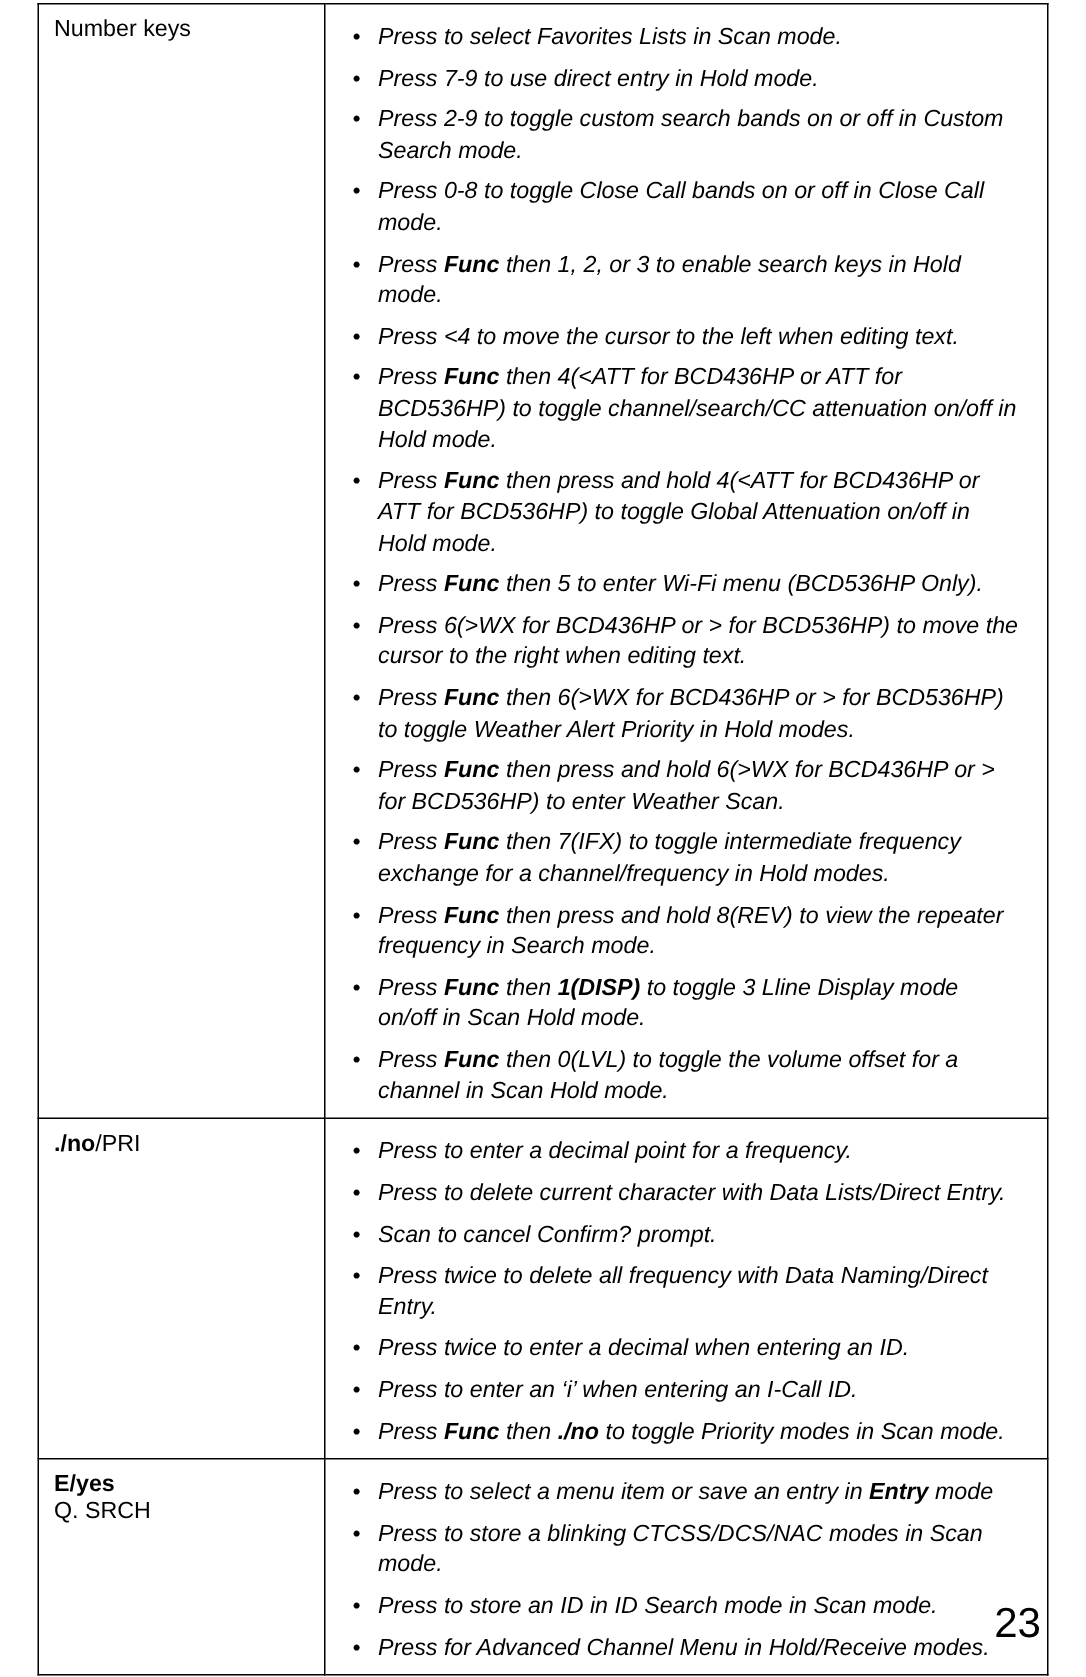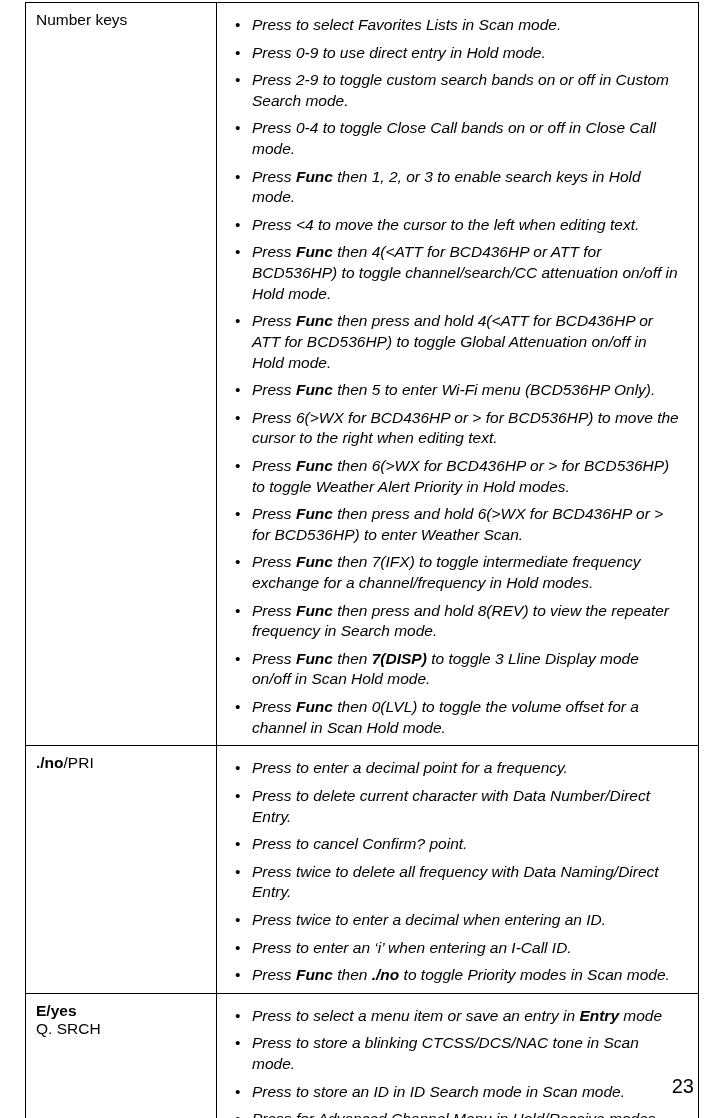--- a/index.html
+++ b/index.html
@@ -44,75 +44,75 @@
       content: "•";
       position: absolute;
       left: 5px;
       top: 3px;
       font-size: 15px;
     }
     .page-num {
       position: absolute;
       bottom: 20px;
       right: 30px;
-      font-size: 20px;
+      font-size: 28px;
       font-weight: 400;
     }
     b {
       font-weight: bold;
     }
   </style>
 </head>
 <body>
 
 <table>
   <tbody id="table-body">
       <tr>
         <td class="label-col">Number keys</td>
         <td>
           <ul>
             <li>Press to select Favorites Lists in Scan mode.</li>
-            <li>Press 0-9 to use direct entry in Hold mode.</li>
+            <li>Press 7-9 to use direct entry in Hold mode.</li>
             <li>Press 2-9 to toggle custom search bands on or off in Custom Search mode.</li>
-            <li>Press 0-4 to toggle Close Call bands on or off in Close Call mode.</li>
+            <li>Press 0-8 to toggle Close Call bands on or off in Close Call mode.</li>
             <li>Press <b>Func</b> then 1, 2, or 3 to enable search keys in Hold mode.</li>
             <li>Press &lt;4 to move the cursor to the left when editing text.</li>
             <li>Press <b>Func</b> then 4(&lt;ATT for BCD436HP or ATT for BCD536HP) to toggle channel/search/CC attenuation on/off in Hold mode.</li>
             <li>Press <b>Func</b> then press and hold 4(&lt;ATT for BCD436HP or ATT for BCD536HP)  to toggle Global Attenuation on/off in Hold mode.</li>
             <li>Press <b>Func</b> then 5 to enter Wi-Fi menu (BCD536HP Only).</li>
             <li>Press 6(&gt;WX for BCD436HP or &gt; for BCD536HP) to move the cursor to the right when editing text.</li>
             <li>Press <b>Func</b> then 6(&gt;WX for BCD436HP or &gt; for BCD536HP) to toggle Weather Alert Priority in Hold modes.</li>
             <li>Press <b>Func</b> then press and hold 6(&gt;WX for BCD436HP or &gt; for BCD536HP) to enter Weather Scan.</li>
             <li>Press <b>Func</b> then 7(IFX) to toggle intermediate frequency exchange for a channel/frequency in Hold modes.</li>
             <li>Press <b>Func</b> then press and hold 8(REV) to view the repeater frequency in Search mode.</li>
-            <li>Press <b>Func</b> then <b>7(DISP)</b> to toggle 3 Lline Display mode on/off in Scan Hold mode.</li>
+            <li>Press <b>Func</b> then <b>1(DISP)</b> to toggle 3 Lline Display mode on/off in Scan Hold mode.</li>
             <li>Press <b>Func</b> then 0(LVL) to toggle the volume offset for a channel in Scan Hold mode.</li>
           </ul>
         </td>
       </tr>
       <tr>
         <td class="label-col"><b>./no</b>/PRI</td>
         <td>
           <ul>
             <li>Press to enter a decimal point for a frequency.</li>
-            <li>Press to delete current character with Data Number/Direct Entry.</li>
-            <li>Press to cancel Confirm? point.</li>
+            <li>Press to delete current character with Data Lists/Direct Entry.</li>
+            <li>Scan to cancel Confirm? prompt.</li>
             <li>Press twice to delete all frequency with Data Naming/Direct Entry.</li>
             <li>Press twice to enter a decimal when entering an ID.</li>
             <li>Press to enter an ‘i’ when entering an I-Call ID.</li>
             <li>Press <b>Func</b> then <b>./no</b> to toggle Priority modes in Scan mode.</li>
           </ul>
         </td>
       </tr>
       <tr>
         <td class="label-col"><b>E/yes</b><br>Q. SRCH</td>
         <td>
           <ul>
             <li>Press to select a menu item or save an entry in <b>Entry</b> mode</li>
-            <li>Press to store a blinking CTCSS/DCS/NAC tone in Scan mode.</li>
+            <li>Press to store a blinking CTCSS/DCS/NAC modes in Scan mode.</li>
             <li>Press to store an ID in ID Search mode in Scan mode.</li>
             <li>Press for Advanced Channel Menu in Hold/Receive modes.</li>
           </ul>
         </td>
       </tr>
     </tbody>
 </table>
 
 <div class="page-num">23</div>
 

